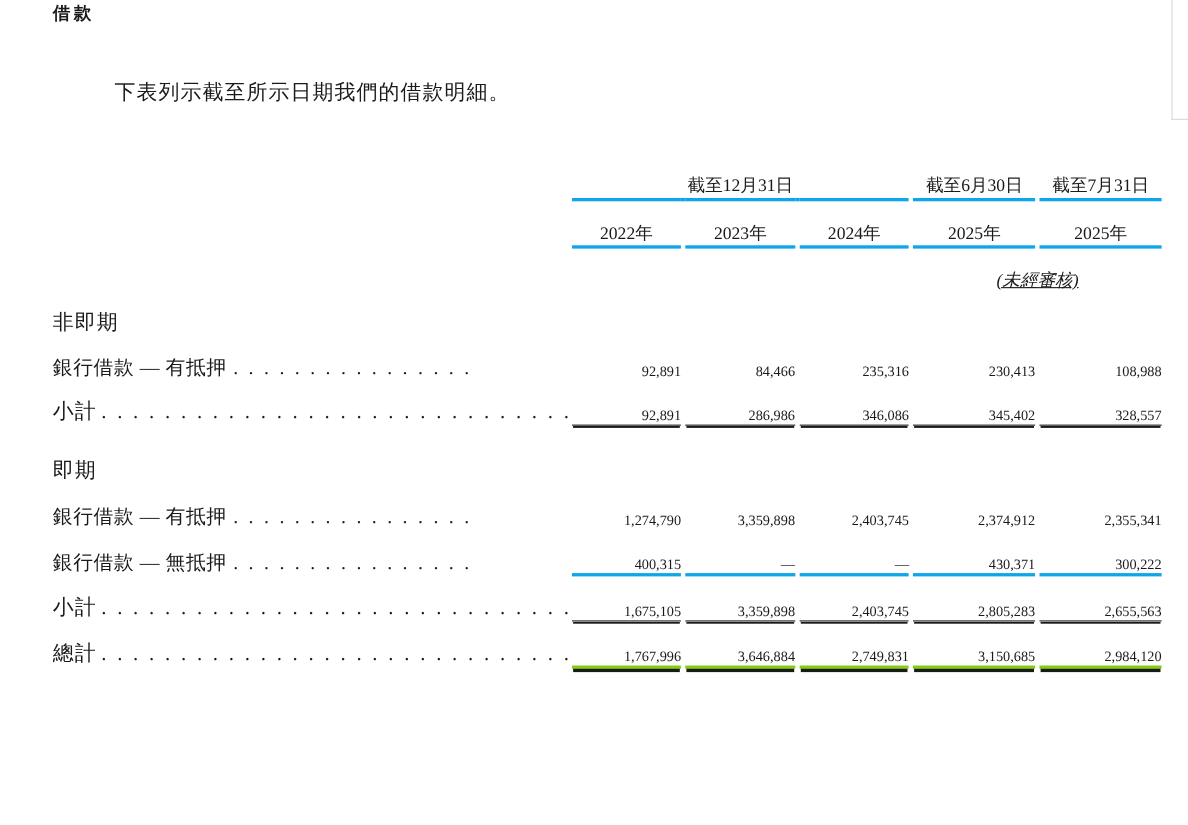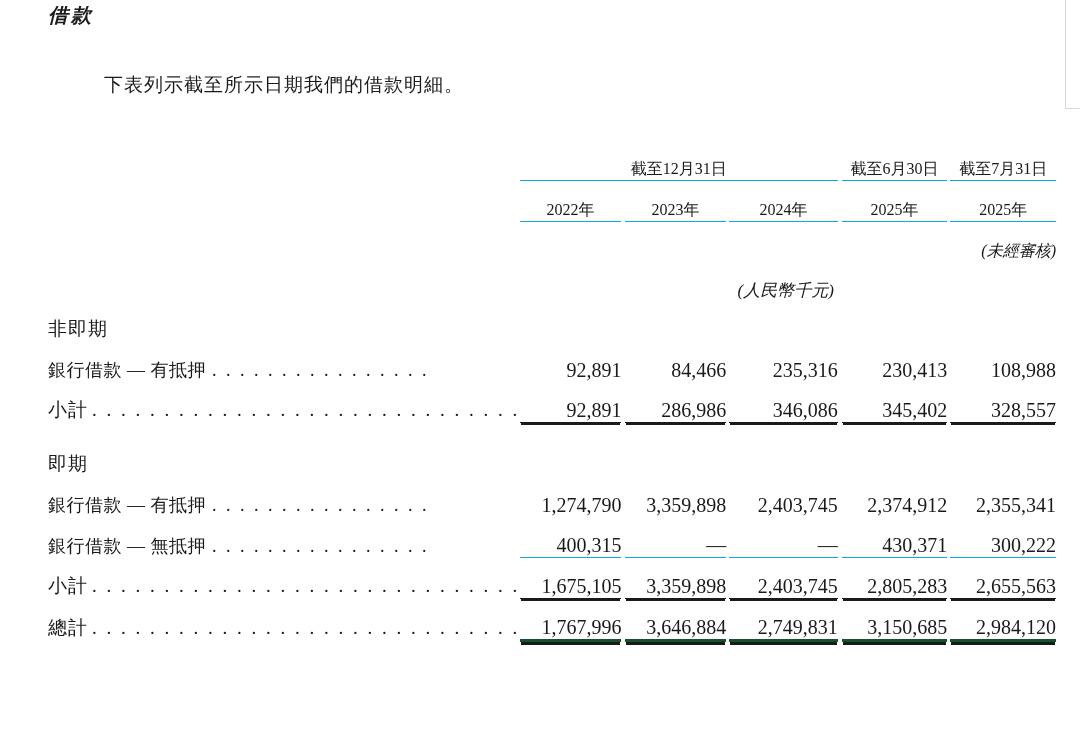--- a/index.html
+++ b/index.html
@@ -30,24 +30,23 @@
     width: 14px;
     height: 108px;
     border-left: 1px solid #d8d8d8;
     border-bottom: 1px solid #d8d8d8;
     background: #ffffff;
   }
   .section-title {
     position: absolute;
     left: 48px;
     top: 2px;
-    font-size: 20px;
+    font-size: 16px;
     font-weight: bold;
     letter-spacing: 3px;
-    font-style: italic;
   }
   .lead-para {
     position: absolute;
     left: 48px;
     top: 70px;
     font-size: 19px;
     letter-spacing: 1px;
     text-indent: 56px;
     width: 900px;
     line-height: 1.6;
@@ -64,49 +63,50 @@
     padding: 0;
     vertical-align: bottom;
     font-weight: normal;
   }
   .col-label { width: 400px; }
   .col-num { width: 121px; }
   .col-gap { width: 6px; }
 
   .num {
     text-align: right;
-    font-size: 20px;
+    font-size: 13px;
     white-space: nowrap;
     padding-right: 4px;
   }
   .hdr-cell {
     text-align: center;
     font-size: 16px;
     white-space: nowrap;
   }
   .row-h1 td { height: 34px; }
   .row-h2 td { height: 40px; }
   .row-h3 td { height: 40px; }
-  .rule-thin { border-bottom: 1px solid #0ea5e9; }
+  .rule-thin { border-bottom: 3px solid #0ea5e9; }
   .rule-double {
     border-bottom: 1px solid #1a1a1a;
     box-shadow: 0 3px 0 -1px #1a1a1a;
   }
   .rule-heavy-double {
-    border-bottom: 3px solid #14532d;
+    border-bottom: 3px solid #84cc16;
     box-shadow: 0 5px 0 -1px #1a1a1a;
   }
 
   .spacer-row td { height: 14px; }
 
   .unaudited {
-    text-align: right;
+    text-align: center;
     font-style: italic;
     font-size: 16px;
     white-space: nowrap;
+    text-decoration: underline;
   }
   .currency-note {
     text-align: center;
     font-style: italic;
     font-size: 17px;
     white-space: nowrap;
   }
   .group-head {
     font-size: 19px;
     letter-spacing: 1px;
@@ -190,31 +190,20 @@
       <td></td>
       <td></td>
       <td></td>
       <td></td>
       <td></td>
       <td></td>
       <td></td>
       <td class="unaudited" colspan="3">(未經審核)</td>
     </tr>
 
-    <tr class="row-h2">
-      <td></td>
-      <td></td>
-      <td></td>
-      <td></td>
-      <td></td>
-      <td class="currency-note" colspan="2">(人民幣千元)</td>
-      <td></td>
-      <td></td>
-      <td></td>
-    </tr>
 
     <tr class="row-h3">
       <td class="group-head">非即期</td>
       <td colspan="9"></td>
     </tr>
 
     <tr class="row-h3">
       <td class="item-label"><span>銀行借款 — 有抵押</span><span class="dots">. . . . . . . . . . . . . . . .</span></td>
       <td class="num">92,891</td>
       <td></td>

